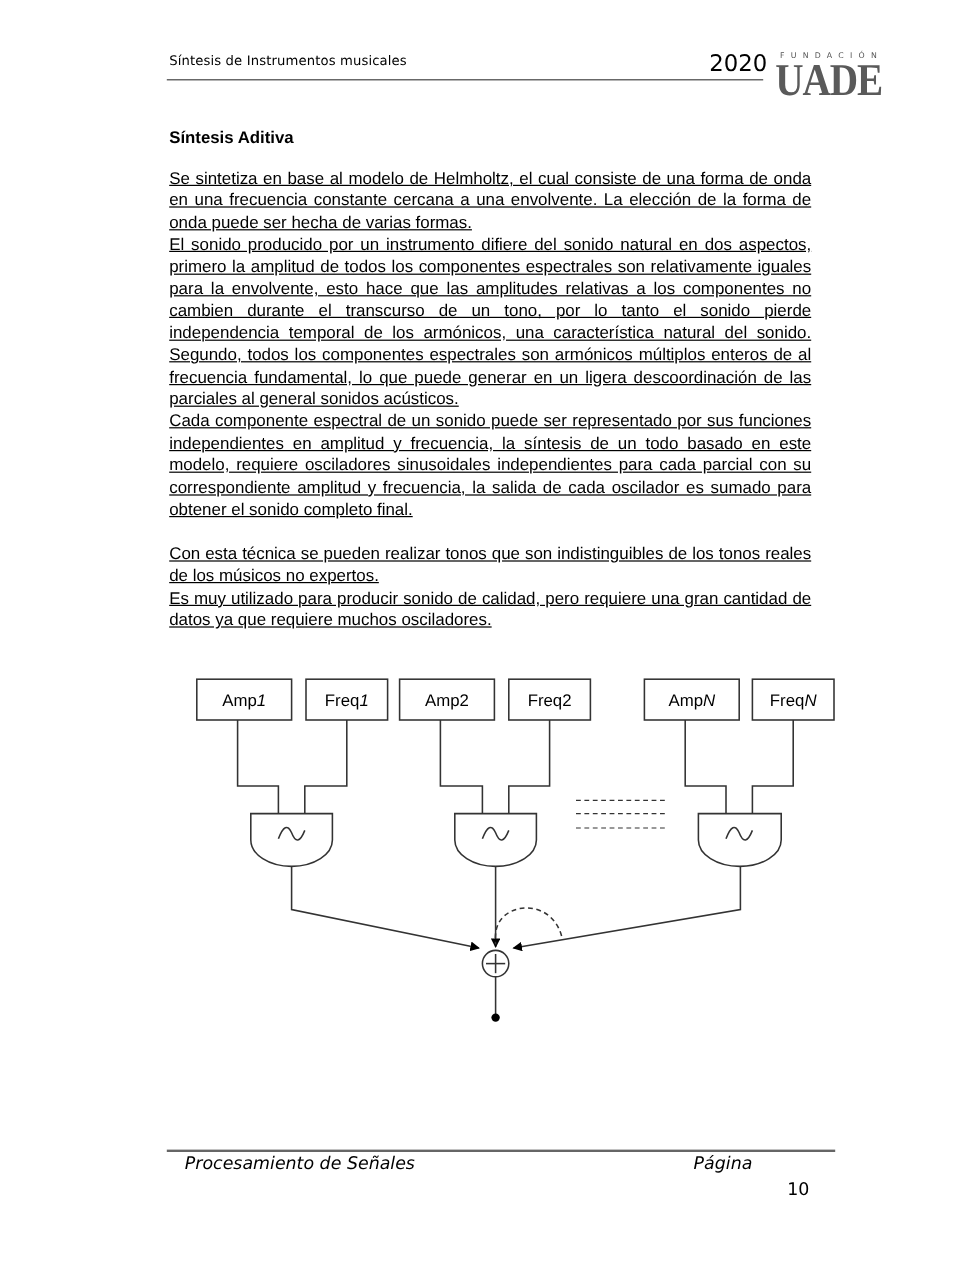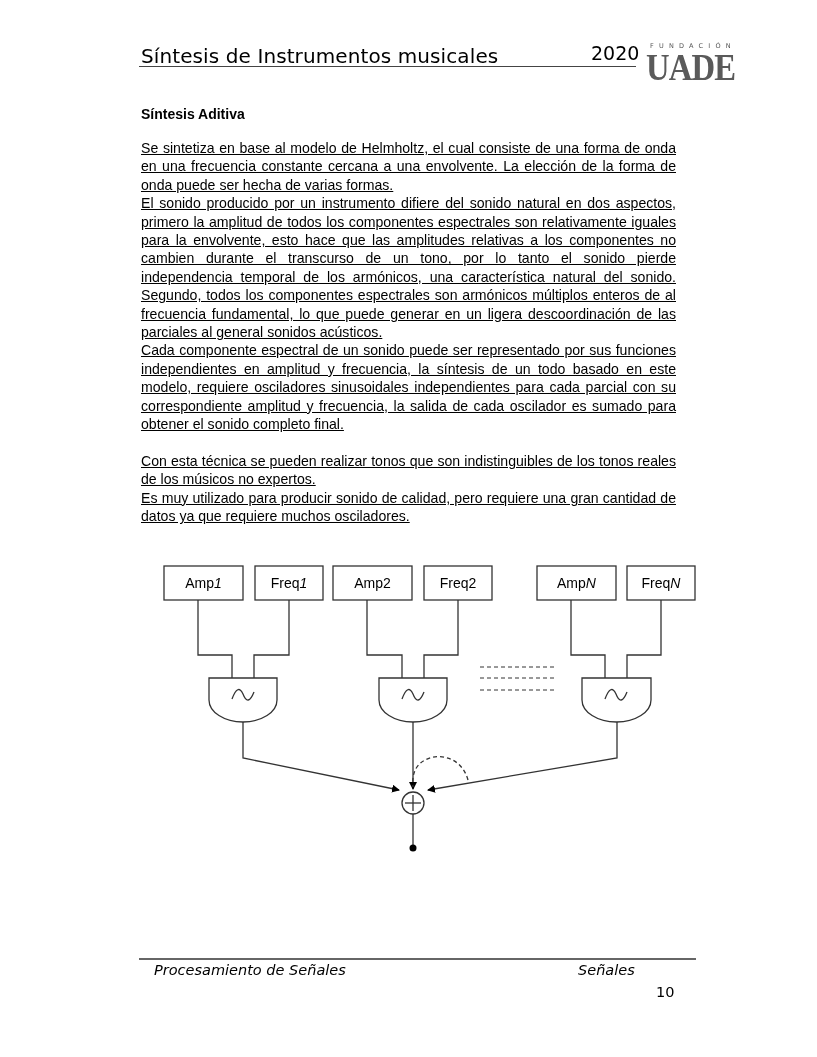--- a/index.html
+++ b/index.html
@@ -1,17 +1,17 @@
 <!DOCTYPE html>
 <html><head>
 <meta charset="utf-8">
 <style>
   html, body { margin:0; padding:0; background:#ffffff; }
   body { width:817px; height:1057px; position:relative; overflow:hidden; font-family:"DejaVu Sans", sans-serif; color:#000; }
-  .header-title { position:absolute; left:141px; top:44px; font-size:20px; font-family:"DejaVu Sans", sans-serif; letter-spacing:0.1px; }
+  .header-title { position:absolute; left:141px; top:44px; font-size:11px; font-family:"DejaVu Sans", sans-serif; letter-spacing:0.1px; }
   .header-year { position:absolute; left:591px; top:42px; font-size:19px; font-family:"DejaVu Sans", sans-serif; }
   .header-rule { position:absolute; left:139px; top:66px; width:497px; height:0; border-top:1px solid #444; }
   .logo { position:absolute; left:646px; top:42px; width:92px; height:45px; }
   .logo-small { position:absolute; left:4px; top:0px; font-size:6.5px; letter-spacing:5.2px; color:#555; font-family:"DejaVu Sans", sans-serif; }
   .logo-big { position:absolute; left:0px; top:3px; font-size:38px; font-weight:bold; color:#5a5a5a; font-family:"Liberation Serif", serif; transform:scaleX(0.86); transform-origin:left top; letter-spacing:-1px; }
 
   .section-title { position:absolute; left:141px; top:106px; font-size:14px; font-weight:bold; font-family:"Liberation Sans", sans-serif; }
   .body-text { position:absolute; left:141px; width:535px; font-family:"Liberation Sans", sans-serif; font-size:14.1px; line-height:18.4px; text-align:justify; }
   .body-text p { margin:0;text-decoration:underline; }
   .p1 { top:139px; }
@@ -100,14 +100,14 @@
   <text x="203.5" y="588" text-anchor="middle"><tspan>Amp</tspan><tspan font-style="italic">1</tspan></text>
   <text x="289" y="588" text-anchor="middle"><tspan>Freq</tspan><tspan font-style="italic">1</tspan></text>
   <text x="372.5" y="588" text-anchor="middle"><tspan>Amp</tspan><tspan>2</tspan></text>
   <text x="458" y="588" text-anchor="middle"><tspan>Freq</tspan><tspan>2</tspan></text>
   <text x="576.5" y="588" text-anchor="middle"><tspan>Amp</tspan><tspan font-style="italic">N</tspan></text>
   <text x="661" y="588" text-anchor="middle"><tspan>Freq</tspan><tspan font-style="italic">N</tspan></text>
 </svg>
 
 <div class="footer-rule"></div>
 <div class="footer-left">Procesamiento de Señales</div>
-<div class="footer-page-label">Señales</div>
+<div class="footer-page-label">Página</div>
 <div class="footer-page-num">10</div>
 
 </body></html>

